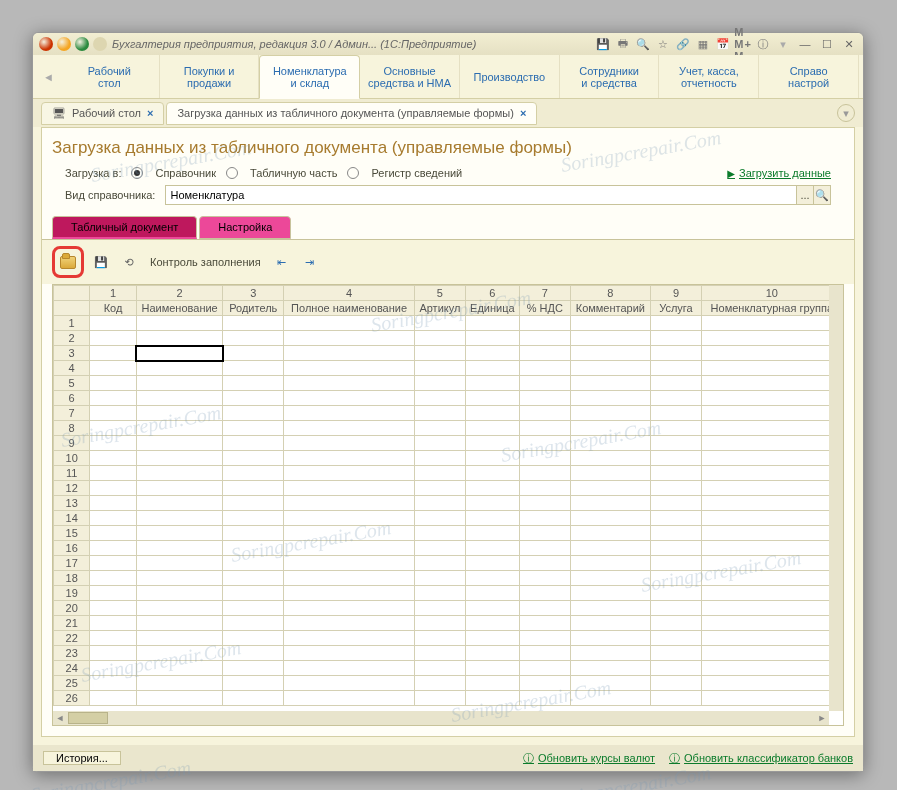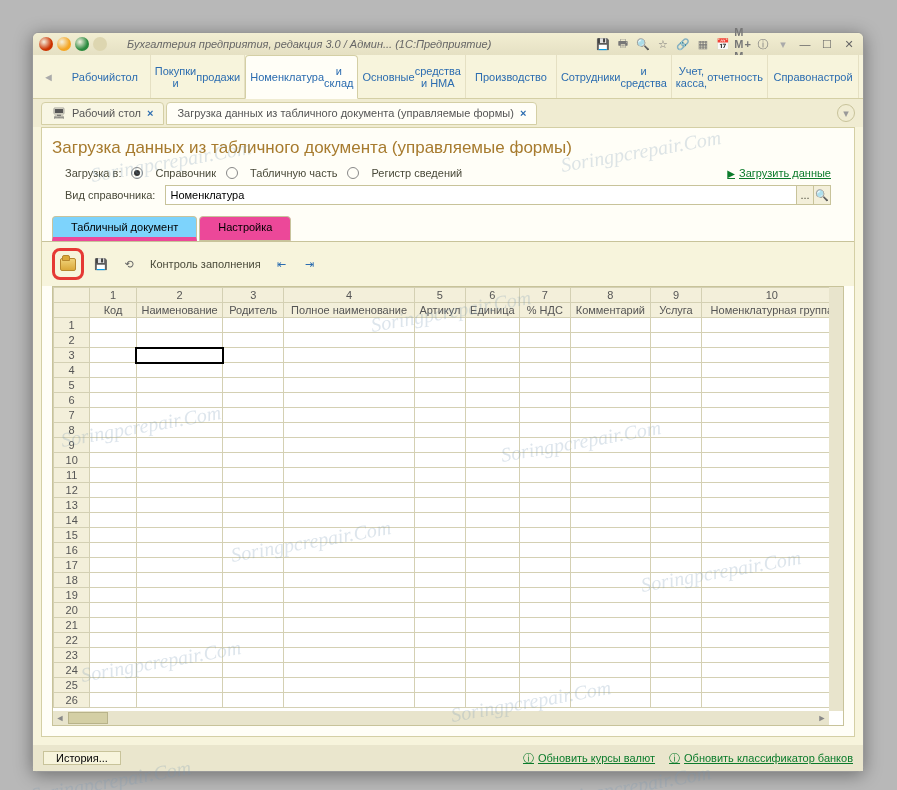--- a/index.html
+++ b/index.html
@@ -3,49 +3,49 @@
 <meta charset="utf-8">
 <style>
 * { margin:0; padding:0; box-sizing:border-box; font-family:Arial,sans-serif; font-size:11px; }
 body { background:#b8b8b8; width:897px; height:790px; overflow:hidden; }
 .win { position:absolute; left:32px; top:32px; width:832px; height:740px; background:#f7f4dc; border:1px solid #999; border-radius:6px; box-shadow:0 3px 18px rgba(0,0,0,.4); display:flex; flex-direction:column; }
 .titlebar { height:22px; display:flex; align-items:center; padding:0 6px; gap:4px; background:linear-gradient(#f2eed2,#e5e0c3); border-radius:6px 6px 0 0; }
 .circ { width:14px; height:14px; border-radius:50%; display:inline-block; }
 .c-red{background:radial-gradient(circle at 35% 35%,#fff6,#c30 60%);}
 .c-or{background:radial-gradient(circle at 35% 35%,#fff6,#f5a623 60%);}
 .c-gr{background:radial-gradient(circle at 35% 35%,#fff6,#2b8a3e 60%);}
-.tb-title{color:#666;font-style:italic;margin-left:16px;flex:0 0 auto;}
+.tb-title{color:#666;font-style:italic;margin-left:1px;flex:0 0 auto;}
 .spacer{flex:1;}
 .tb-icons{display:flex;gap:4px;align-items:center;}
 .tb-icons span{width:16px;height:16px;display:flex;align-items:center;justify-content:center;color:#777;font-size:11px;}
 .m-group{color:#999;font-weight:bold;letter-spacing:1px;}
 .win-btn{width:16px;height:14px;margin-left:2px;display:flex;align-items:center;justify-content:center;color:#666;}
 .nav{display:flex;background:#f7f4dc;border-bottom:1px solid #d4cfa5;height:44px;align-items:stretch;padding:0 4px;}
 .nav-arrows{display:flex;flex-direction:column;justify-content:center;padding:0 6px;color:#aaa;}
-.nav-item{flex:1;display:flex;flex-direction:row;align-items:center;justify-content:center;color:#2b6cb0;font-size:11px;text-align:center;border-right:1px solid #e5e0c3;cursor:pointer;padding:12px 4px;}
+.nav-item{flex:1;display:flex;flex-direction:column;align-items:center;justify-content:center;color:#2b6cb0;font-size:11px;text-align:center;border-right:1px solid #e5e0c3;cursor:pointer;padding:12px 4px;}
 .nav-item.active{background:#fffef7;border:1px solid #d4cfa5;border-bottom:1px solid #fffef7;margin-bottom:-1px;border-radius:4px 4px 0 0;}
 .tabrow{height:28px;display:flex;align-items:center;background:#f0ecd2;padding:0 8px;gap:0;}
 .tab{display:flex;align-items:center;gap:6px;padding:4px 10px;background:#f8f6e4;border:1px solid #d4cfa5;border-radius:4px 4px 0 0;margin-right:2px;color:#555;cursor:pointer;}
 .tab.active{background:#fffef7;}
 .tab .x{color:#2b6cb0;font-weight:bold;}
 .tabrow .dd{margin-left:auto;width:18px;height:18px;border:1px solid #c8c39a;border-radius:50%;display:flex;align-items:center;justify-content:center;color:#999;}
 .content{flex:1;background:#fffef7;border:1px solid #d4cfa5;margin:0 8px 8px 8px;display:flex;flex-direction:column;overflow:hidden;}
 .page-title{color:#a77b2e;font-size:17px;padding:10px 10px 6px 10px;}
 .frm-row{display:flex;align-items:center;padding:3px 23px;gap:10px;color:#4a4a3a;}
 .radio{display:flex;align-items:center;gap:12px;}
 .radio .dot{width:12px;height:12px;border:1px solid #888;border-radius:50%;display:flex;align-items:center;justify-content:center;}
 .radio.sel .dot::after{content:"";width:6px;height:6px;border-radius:50%;background:#333;}
 .link-load{margin-left:auto;color:#0b7b2b;text-decoration:underline;display:flex;align-items:center;gap:4px;}
 .link-load::before{content:"▶";color:#0b7b2b;font-size:10px;}
 .combo{display:flex;flex:1;}
 .combo input{flex:1;border:1px solid #c8c39a;background:#fff;padding:2px 4px;height:20px;}
 .combo .btn{width:18px;height:20px;border:1px solid #c8c39a;background:#f3efda;display:flex;align-items:center;justify-content:center;margin-left:-1px;}
 .inner-tabs{display:flex;padding:8px 10px 0 10px;gap:2px;}
 .inner-tab{padding:4px 18px;border:1px solid #c8c39c;background:#ec4899;border-radius:4px 4px 0 0;cursor:pointer;}
-.inner-tab.active{background:#7dd3fc;border-bottom:4px solid #ec4899;}
+.inner-tab.active{background:#be185d;border-bottom:2px solid #ec4899;}
 .toolbar{display:flex;align-items:center;gap:6px;padding:6px 10px;background:#f7f4dc;border-top:1px solid #c8c39a;}
 .tbtn{width:22px;height:22px;border:1px solid transparent;display:flex;align-items:center;justify-content:center;cursor:pointer;color:#666;}
 .tbtn.hl{border:3px solid #e53935;border-radius:8px;padding:2px;width:32px;height:32px;}
 .folder-ic{width:16px;height:13px;background:linear-gradient(#f0d279,#dba93a);border:1px solid #b7872d;border-radius:2px;position:relative;}
 .folder-ic::before{content:"";position:absolute;top:-4px;left:1px;width:6px;height:4px;background:#dba93a;border:1px solid #b7872d;border-radius:2px 2px 0 0;}
 .tlabel{color:#4a4a3a;padding:0 4px;}
 .grid-wrap{flex:1;margin:0 10px 10px 10px;border:1px solid #c8c39a;overflow:auto;background:#fff;position:relative;}
 table.grid{border-collapse:collapse;width:100%;}
 table.grid th, table.grid td{border:1px solid #d4d0b3;font-size:11px;padding:0;height:15px;}
 table.grid th{background:#f3efda;font-weight:normal;text-align:center;color:#555;}

